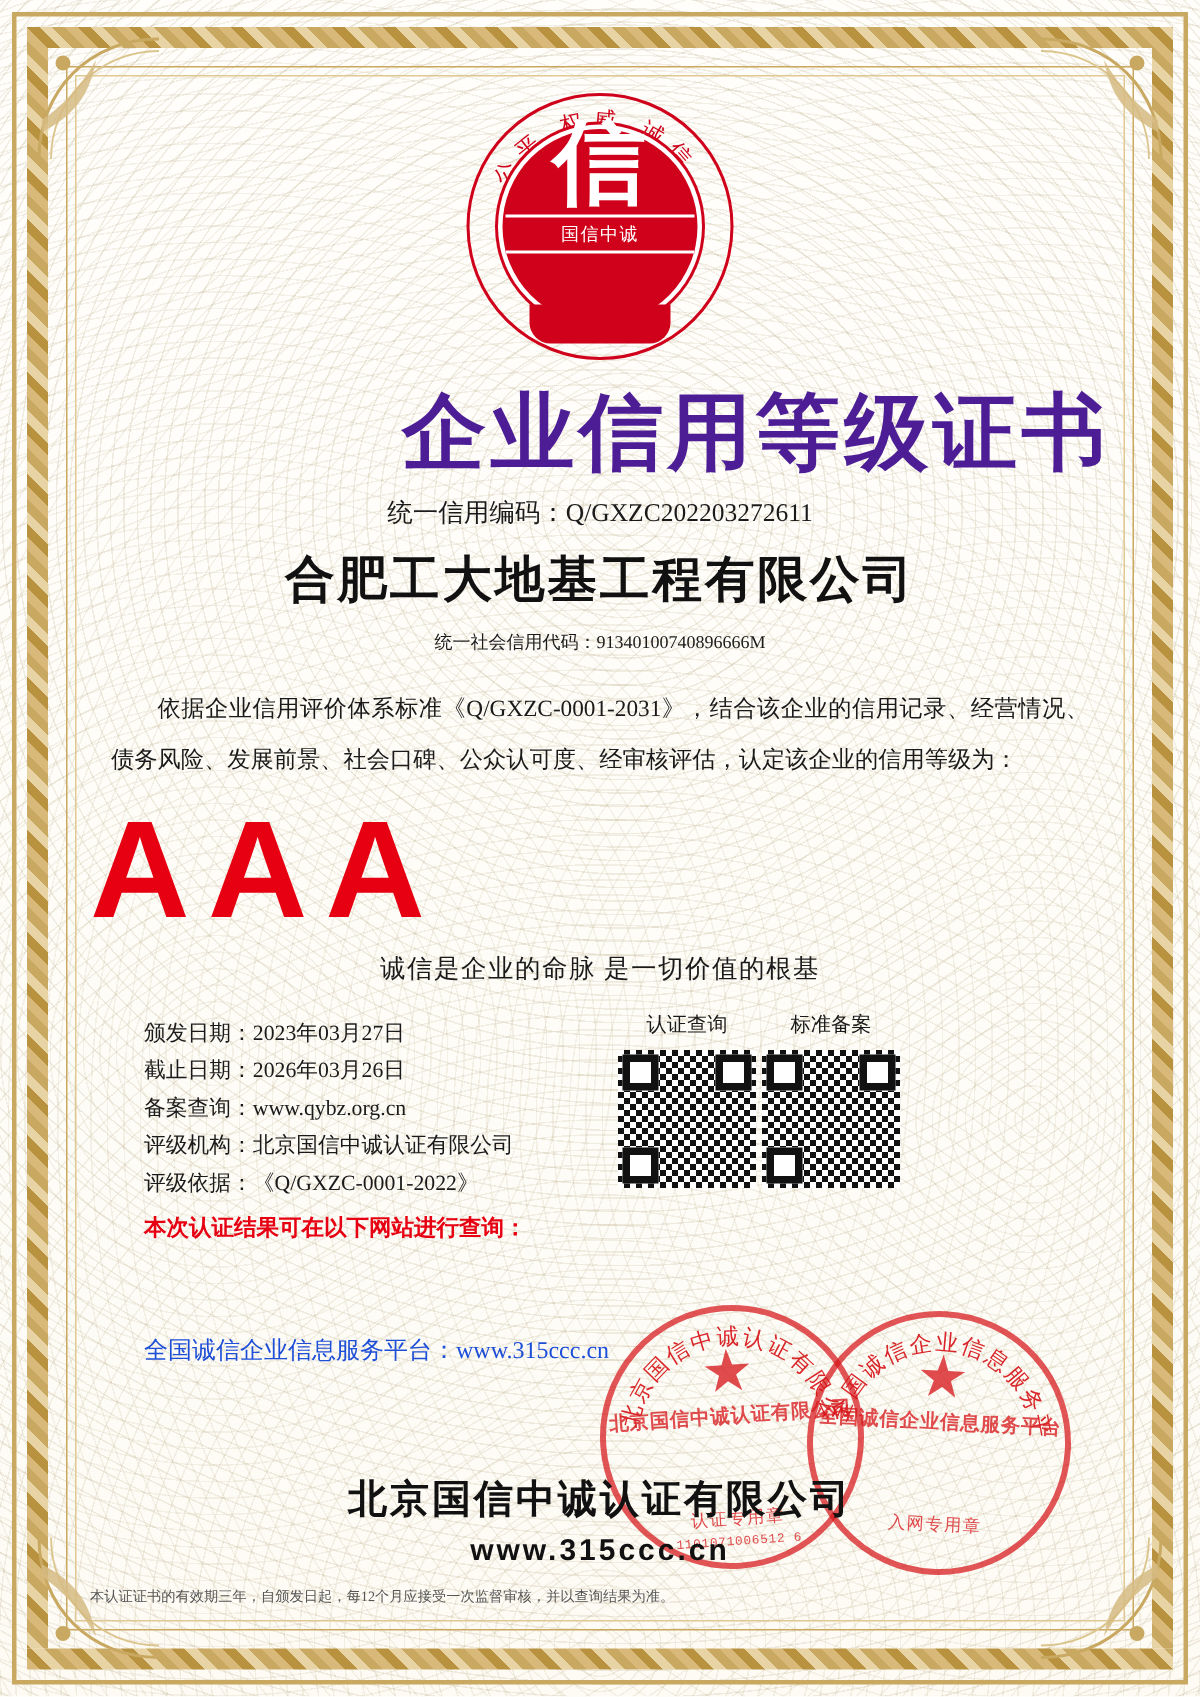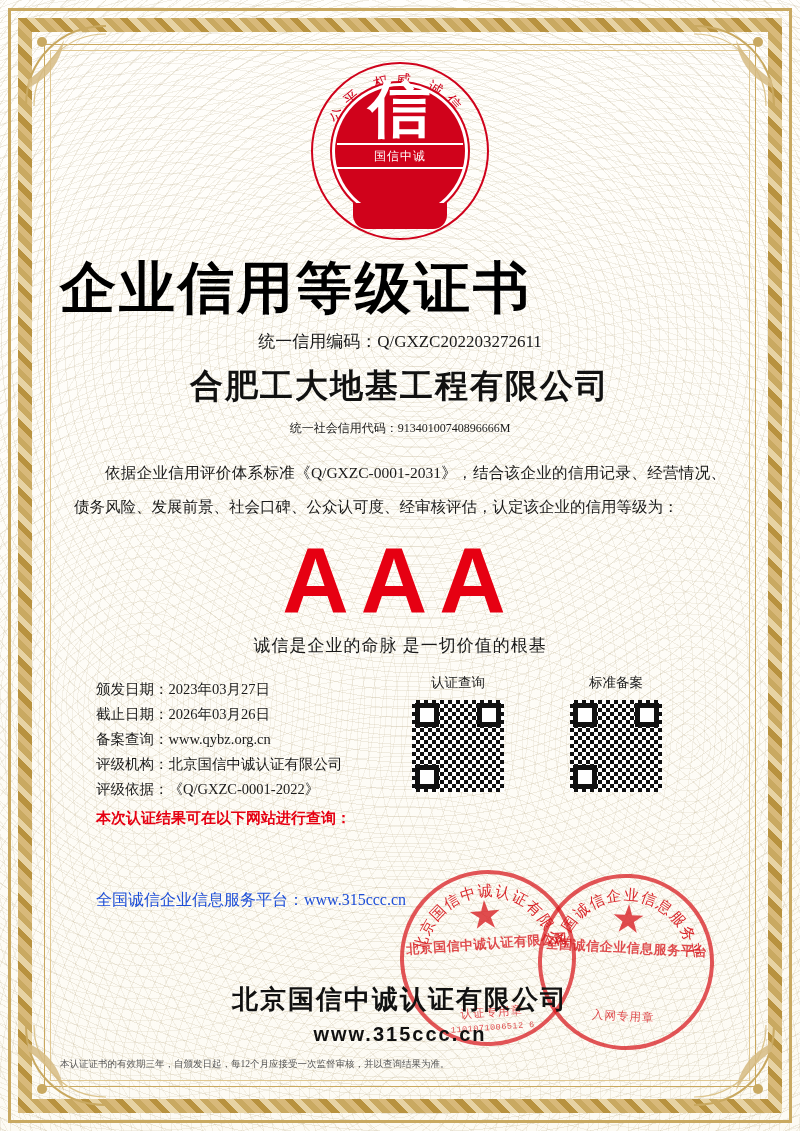--- a/index.html
+++ b/index.html
@@ -141,25 +141,25 @@
     height: 22px;
     background: #d0021b;
     border-top: 2px solid #fff;
     border-bottom: 2px solid #fff;
   }
 
   
   .main-title {
     position: absolute;
     top: 205px; left: 0; right: 0;
-    text-align: left;
+    text-align: right;
     font-size: 56px;
     line-height: 62px;
     font-weight: bold;
-    color: #000000;
+    color: #4c1d95;
     letter-spacing: 3px;
     font-family: "Liberation Sans", sans-serif;
   }
   .code-line {
     position: absolute;
     top: 278px; left: 0; right: 0;
     text-align: center;
     font-size: 17px;
     color: #1a1a1a;
   }
@@ -187,21 +187,21 @@
     font-size: 15.5px;
     line-height: 34px;
     color: #1a1a1a;
     text-align: justify;
     text-indent: 2em;
   }
 
   .grade {
     position: absolute;
     top: 480px; left: 0; right: 0;
-    text-align: center;
+    text-align: left;
     color: #e60012;
     font-size: 92px;
     line-height: 96px;
     font-weight: bold;
     letter-spacing: 12px;
     font-family: "Liberation Sans", sans-serif;
   }
   .slogan {
     position: absolute;
     top: 582px; left: 0; right: 0;
@@ -234,21 +234,20 @@
     font-size: 16px;
     color: #1d4ed8;
   }
 
   
   .qr-group {
     position: absolute;
     top: 622px;
     left: 350px;
     display: flex;
-    gap: 62px;
   }
   .qr-item { width: 96px; text-align: center; }
   .qr-cap {
     font-size: 13.5px;
     color: #1a1a1a;
     margin-bottom: 8px;
     white-space: nowrap;
   }
   .qr {
     width: 92px; height: 92px;

